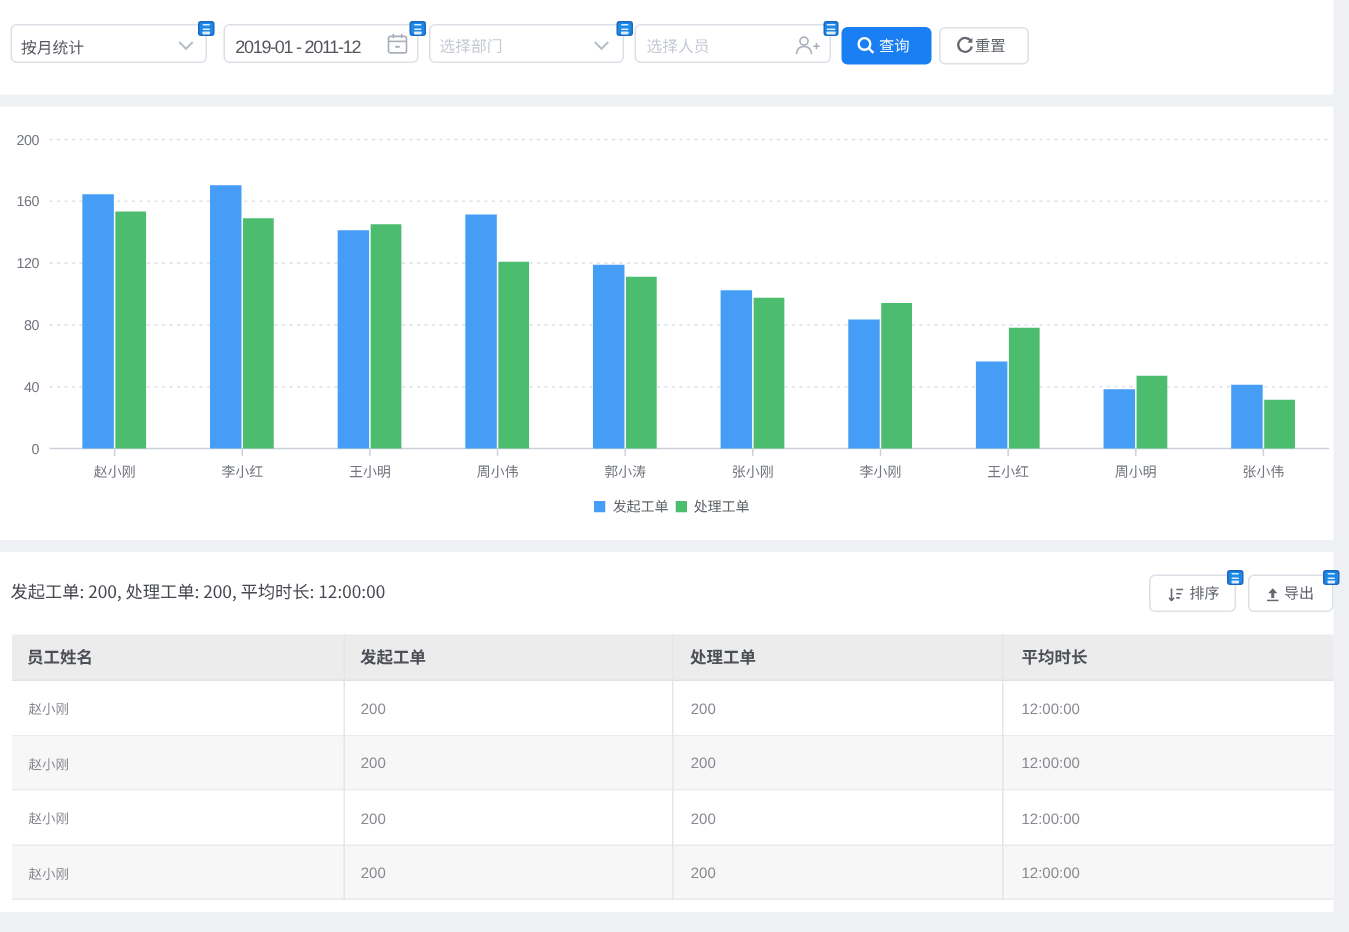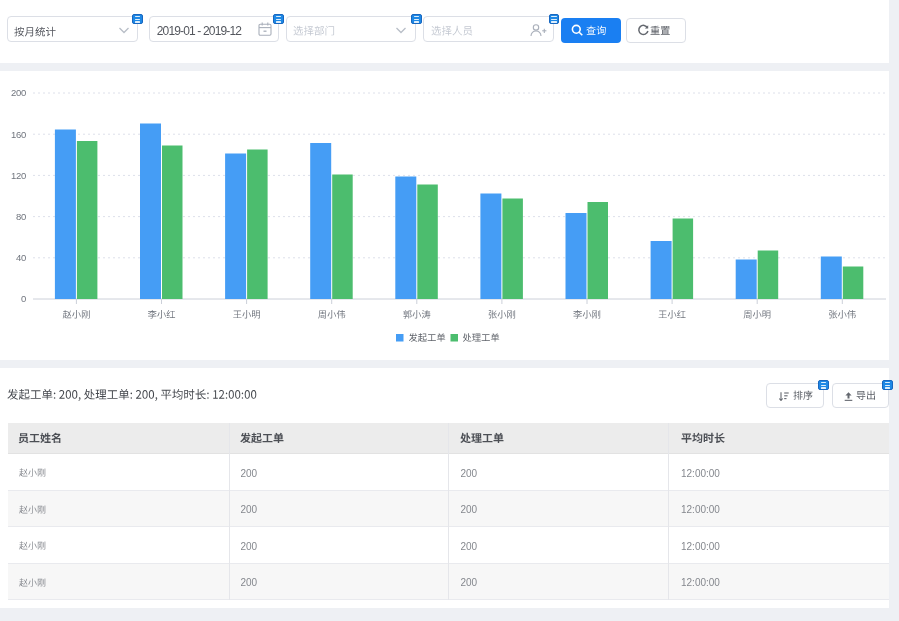--- a/index.html
+++ b/index.html
@@ -13,21 +13,21 @@
 <div class="panel" style="top:368px;height:240px"></div>
 <div class="ctl" style="left:7px;width:131px"></div>
 <svg style="position:absolute;left:14.2px;top:23.7px;overflow:visible" width="44" height="15" viewBox="0 0 44 15">
     <path transform="translate(0,11.6)" d="M8.1 -4.0C7.9 -3.0 7.6 -2.2 7.1 -1.6C6.5 -1.9 6.0 -2.2 5.4 -2.5C5.6 -2.9 5.9 -3.4 6.1 -4.0ZM4.4 -2.2C5.1 -1.9 5.8 -1.5 6.5 -1.0C5.8 -0.5 4.9 -0.1 3.8 0.2C3.9 0.3 4.1 0.7 4.1 0.9C5.4 0.5 6.5 0.0 7.2 -0.6C8.1 -0.1 8.9 0.4 9.5 0.9L10.0 0.3C9.5 -0.2 8.7 -0.7 7.8 -1.2C8.3 -1.9 8.7 -2.8 9.0 -4.0H10.1V-4.7H6.4C6.6 -5.2 6.8 -5.7 7.0 -6.2L6.2 -6.4C6.0 -5.8 5.8 -5.3 5.6 -4.7H3.7V-4.0H5.3C5.0 -3.3 4.7 -2.7 4.4 -2.2ZM4.0 -7.5V-5.4H4.8V-6.8H9.2V-5.4H9.9V-7.5H7.5C7.4 -7.9 7.2 -8.4 7.0 -8.9L6.2 -8.7C6.4 -8.3 6.5 -7.9 6.6 -7.5ZM1.9 -8.8V-6.7H0.4V-6.0H1.9V-3.3L0.3 -2.9L0.5 -2.1L1.9 -2.6V-0.1C1.9 0.1 1.8 0.1 1.7 0.1C1.5 0.1 1.1 0.1 0.6 0.1C0.7 0.3 0.8 0.7 0.9 0.8C1.5 0.8 2.0 0.8 2.2 0.7C2.5 0.6 2.6 0.4 2.6 -0.1V-2.8L4.0 -3.2L3.9 -3.9L2.6 -3.6V-6.0H3.7V-6.7H2.6V-8.8Z M12.7 -8.3V-5.0C12.7 -3.3 12.5 -1.2 10.8 0.3C11.0 0.4 11.3 0.7 11.4 0.9C12.4 -0.1 13.0 -1.2 13.2 -2.4H18.3V-0.3C18.3 -0.1 18.2 -0.0 18.0 -0.0C17.7 -0.0 16.9 0.0 16.0 -0.0C16.1 0.2 16.3 0.6 16.3 0.8C17.5 0.8 18.2 0.8 18.6 0.6C19.0 0.5 19.1 0.2 19.1 -0.3V-8.3ZM13.5 -7.5H18.3V-5.7H13.5ZM13.5 -5.0H18.3V-3.2H13.4C13.4 -3.8 13.5 -4.4 13.5 -5.0Z M28.3 -3.7V-0.4C28.3 0.4 28.5 0.6 29.2 0.6C29.4 0.6 30.0 0.6 30.2 0.6C30.8 0.6 31.0 0.2 31.1 -1.2C30.9 -1.2 30.5 -1.4 30.4 -1.5C30.4 -0.3 30.3 -0.1 30.1 -0.1C30.0 -0.1 29.5 -0.1 29.4 -0.1C29.1 -0.1 29.1 -0.1 29.1 -0.4V-3.7ZM26.4 -3.7C26.3 -1.6 26.1 -0.5 24.3 0.2C24.5 0.3 24.7 0.6 24.8 0.8C26.7 0.0 27.0 -1.3 27.1 -3.7ZM21.4 -0.6 21.6 0.2C22.6 -0.1 23.8 -0.5 25.0 -0.9L24.9 -1.5C23.6 -1.2 22.3 -0.8 21.4 -0.6ZM27.2 -8.7C27.4 -8.2 27.7 -7.7 27.8 -7.3H25.3V-6.6H27.2C26.7 -5.9 26.0 -5.0 25.7 -4.7C25.5 -4.5 25.3 -4.5 25.1 -4.4C25.1 -4.3 25.3 -3.9 25.3 -3.7C25.6 -3.8 26.1 -3.8 29.9 -4.2C30.0 -3.9 30.2 -3.6 30.3 -3.4L31.0 -3.8C30.6 -4.4 30.0 -5.4 29.4 -6.1L28.8 -5.8C29.0 -5.5 29.3 -5.2 29.5 -4.8L26.6 -4.6C27.1 -5.1 27.7 -6.0 28.1 -6.6H31.0V-7.3H27.9L28.6 -7.5C28.5 -7.8 28.2 -8.4 28.0 -8.8ZM21.6 -4.4C21.8 -4.5 22.0 -4.6 23.3 -4.7C22.8 -4.1 22.4 -3.6 22.2 -3.4C21.9 -3.0 21.7 -2.7 21.4 -2.7C21.5 -2.5 21.7 -2.1 21.7 -1.9C21.9 -2.0 22.3 -2.2 24.9 -2.7C24.9 -2.9 24.8 -3.2 24.9 -3.4L22.9 -3.0C23.7 -4.0 24.5 -5.1 25.1 -6.2L24.4 -6.6C24.2 -6.2 24.0 -5.8 23.8 -5.5L22.5 -5.3C23.1 -6.2 23.8 -7.4 24.3 -8.5L23.5 -8.9C23.0 -7.6 22.2 -6.2 22.0 -5.9C21.7 -5.5 21.5 -5.3 21.3 -5.2C21.5 -5.0 21.6 -4.6 21.6 -4.4Z M32.9 -8.1C33.5 -7.6 34.3 -6.9 34.6 -6.5L35.1 -7.1C34.8 -7.5 34.0 -8.2 33.5 -8.6ZM32.0 -5.5V-4.7H33.7V-1.0C33.7 -0.5 33.3 -0.2 33.1 -0.1C33.3 0.1 33.5 0.4 33.6 0.6C33.7 0.4 34.0 0.2 36.0 -1.2C35.9 -1.4 35.8 -1.7 35.7 -1.9L34.5 -1.0V-5.5ZM38.1 -8.8V-5.3H35.4V-4.5H38.1V0.8H38.9V-4.5H41.6V-5.3H38.9V-8.8Z" fill="#53565d"></path>
   </svg>
 <svg style="position:absolute;left:118px;top:26.5px" width="12" height="7" viewBox="0 0 12 7">
     <path d="M1.5 1 L6 5.5 L10.5 1" fill="none" stroke="#b8bec7" stroke-width="1.3"></path>
   </svg>
 <div class="ctl" style="left:149px;width:130px"></div>
 <div style="position:absolute;left:156.8px;top:0;height:0">
-    <span style="position:absolute;left:0;top:36.6px;transform:translateY(-100%);white-space:nowrap;font-size:12px;line-height:11px;color:#53565d;letter-spacing:-0.85px">2019-01 - 2019-12</span>
+    <span style="position:absolute;left:0;top:36.6px;transform:translateY(-100%);white-space:nowrap;font-size:12px;line-height:11px;color:#53565d;letter-spacing:-0.85px">2019-01 - 2011-12</span>
   </div>
 <svg style="position:absolute;left:257.5px;top:22px" width="14" height="14" viewBox="0 0 14 14">
 <g fill="none" stroke="#a9afba" stroke-width="1.1">
 <rect x="1" y="2.2" width="12" height="11" rx="1.2"></rect>
 <line x1="1" y1="5.6" x2="13" y2="5.6"></line>
 <line x1="4.2" y1="0.6" x2="4.2" y2="3.4"></line>
 <line x1="9.8" y1="0.6" x2="9.8" y2="3.4"></line>
 <line x1="5.5" y1="9.2" x2="8.5" y2="9.2" stroke-width="1.3"></line>
 </g>
   </svg>

